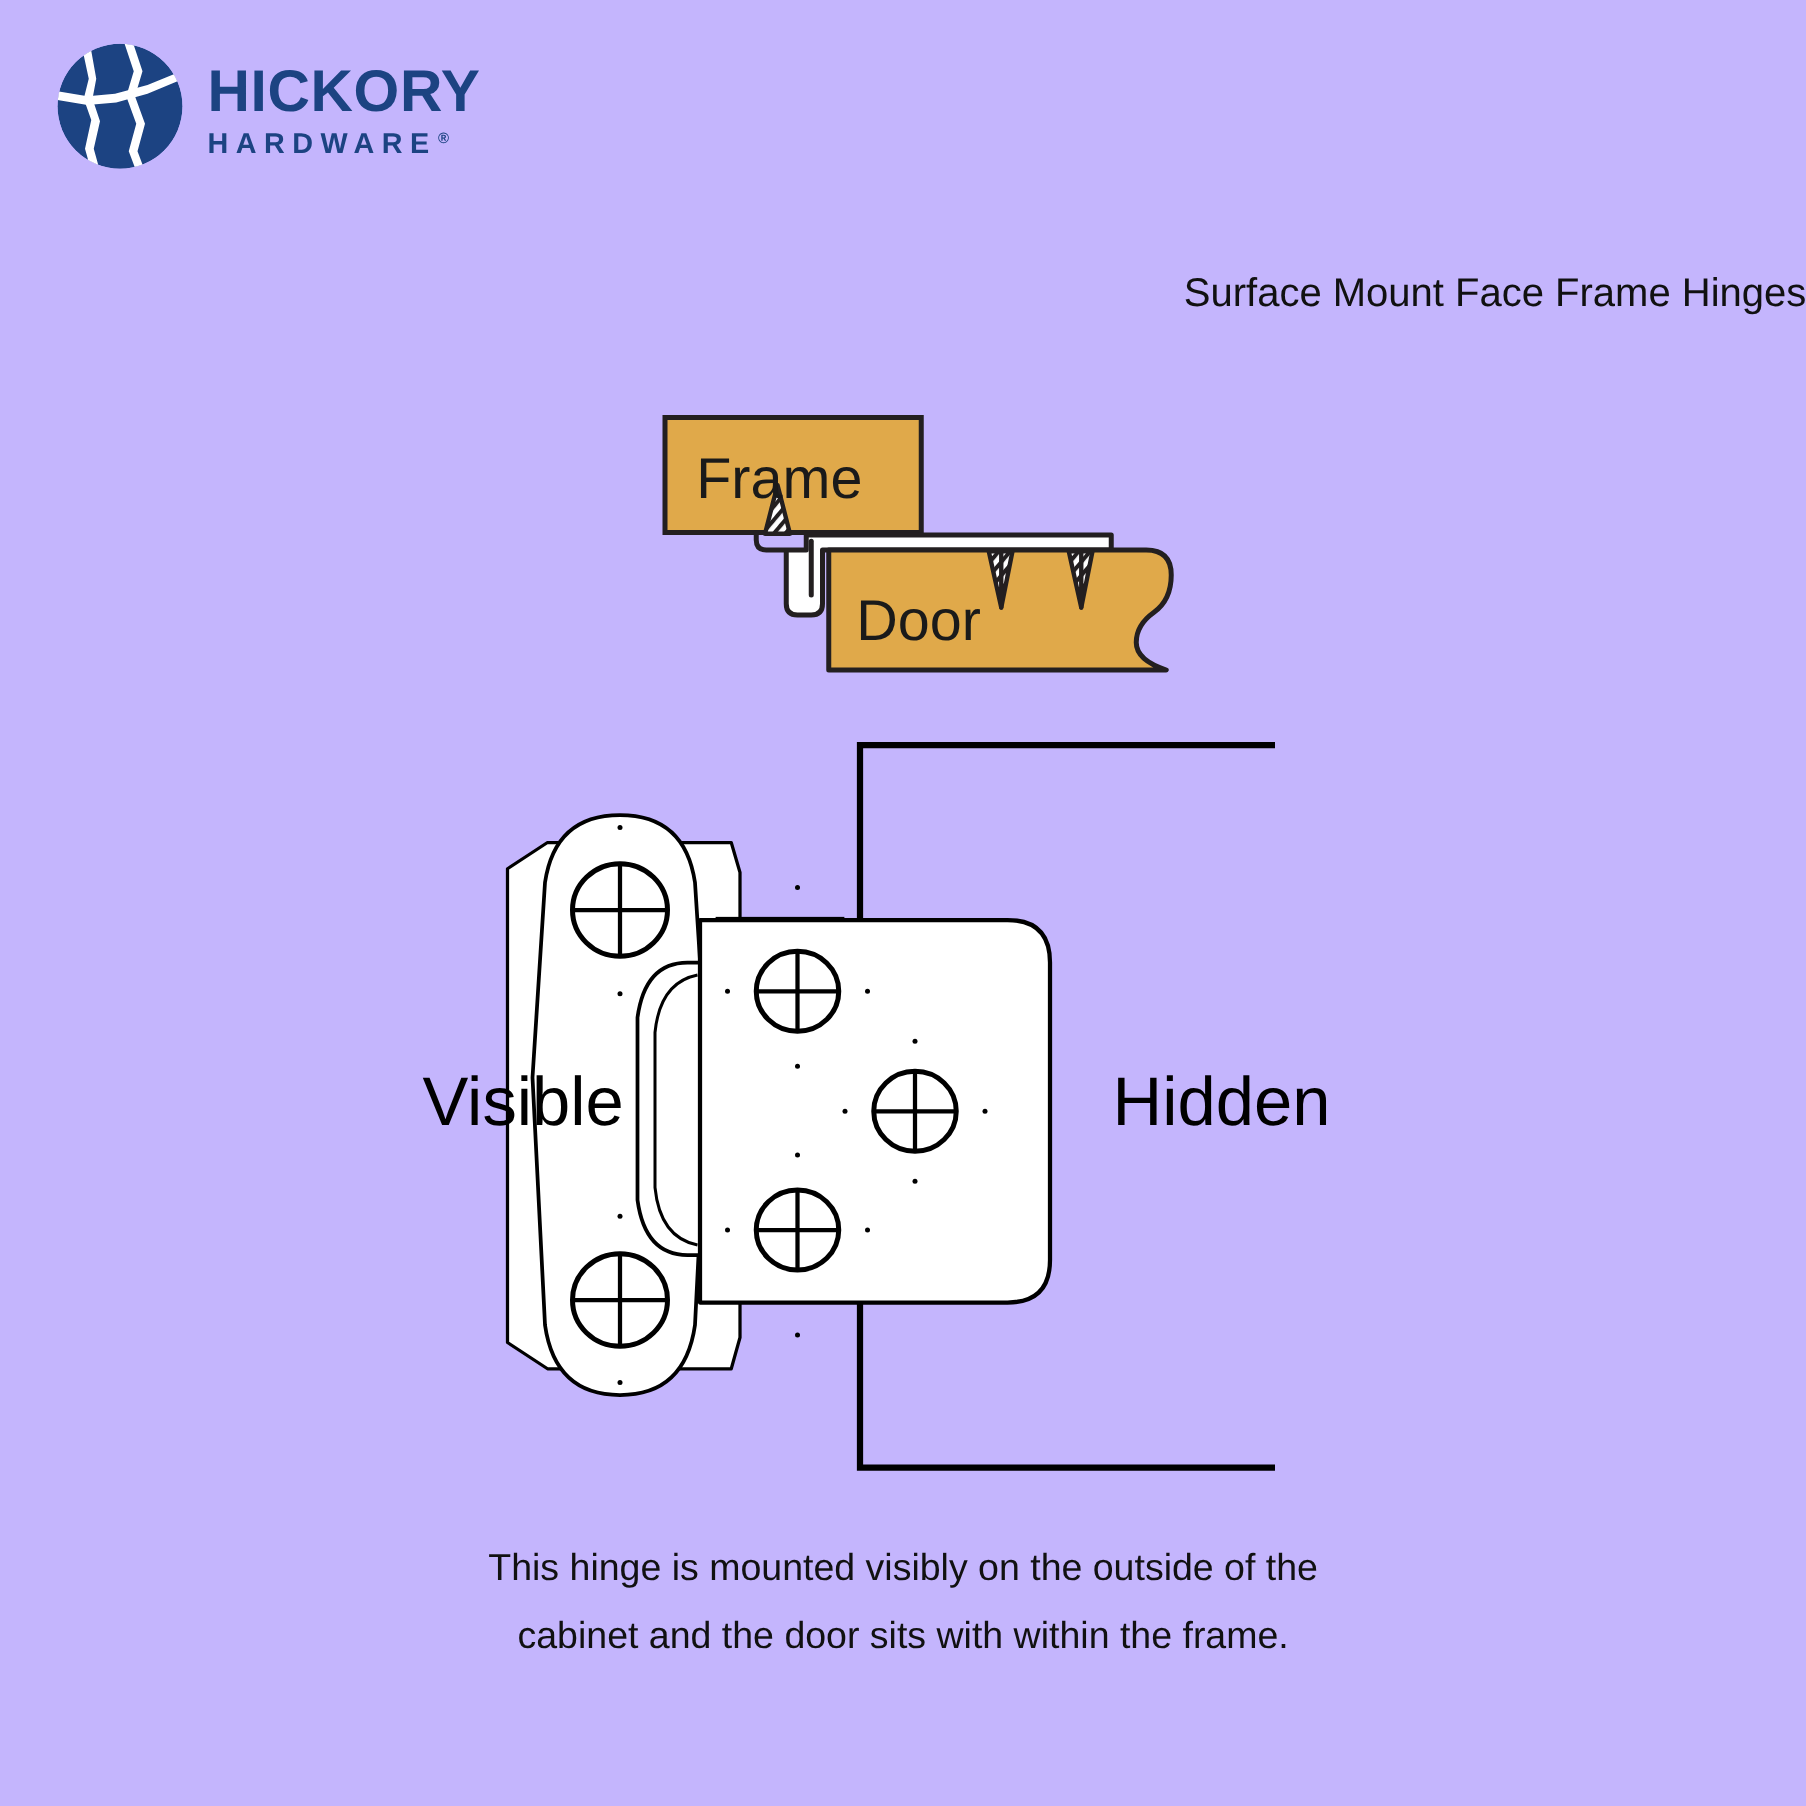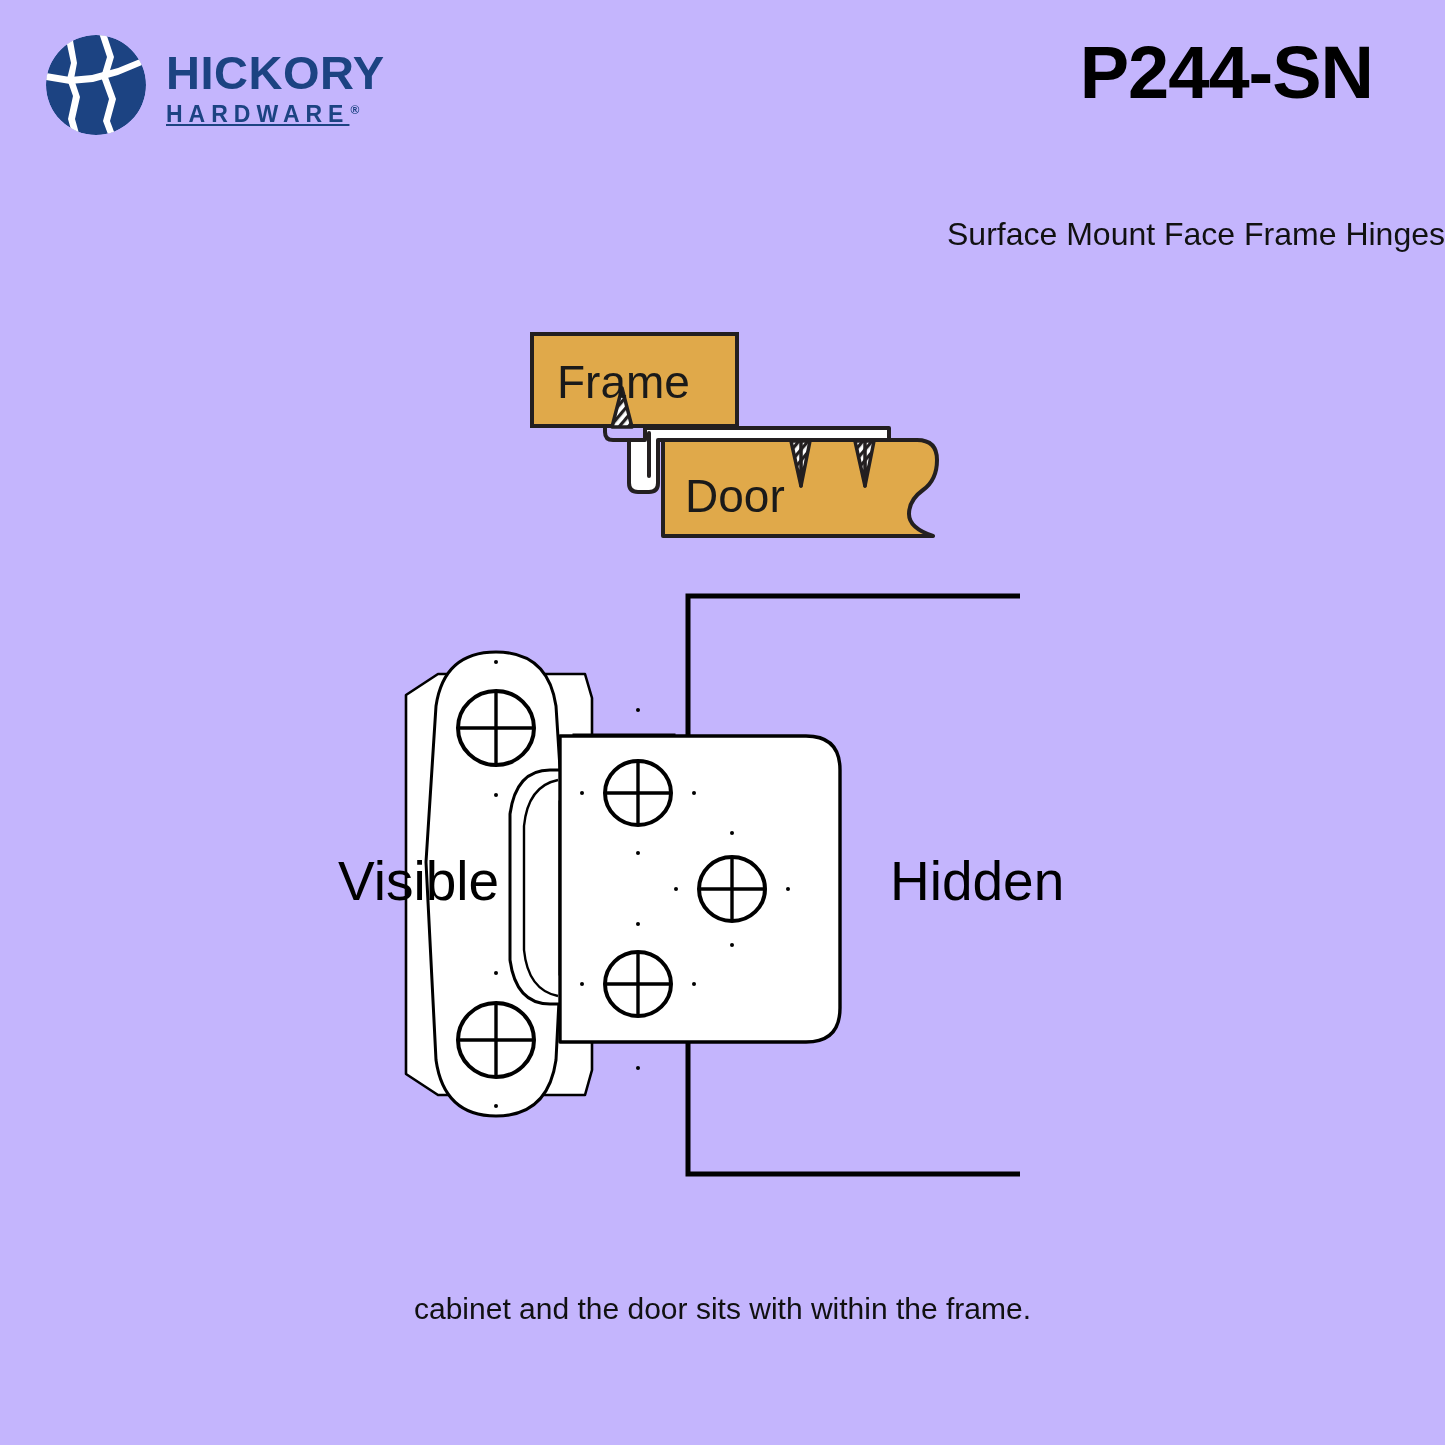--- a/index.html
+++ b/index.html
@@ -53,21 +53,20 @@
     display: flex;
     align-items: flex-start;
     color: #1c4382;
     line-height: 1;
     margin-top: 7px;
   }
   #brand-sub {
     font-size: 23px;
     font-weight: bold;
     letter-spacing: 6.0px;
-    text-decoration: underline;
   }
   #brand-reg {
     font-size: 12px;
     font-weight: bold;
     margin-left: 1px;
     margin-top: 1px;
   }
   #product-code {
     position: absolute;
     right: 72px;
@@ -161,21 +160,20 @@
 
       <div id="brand-wordmark">
         <div id="brand-name">HICKORY</div>
         <div id="brand-sub-row">
           <span id="brand-sub">HARDWARE</span>
           <span id="brand-reg">®</span>
         </div>
       </div>
     </div>
 
-    <div id="product-code">P244-SN</div>
   </div>
 
   <div class="heading" id="subtitle-1">Surface Mount Face Frame Hinges</div>
 
   <div id="hinge-diagram">
     <svg class="diagram-svg" viewBox="0 0 800 610">
 
       <g>
         <path d="M 700 6 L 368 6 L 368 584 L 700 584" fill="none" stroke="#000000" stroke-width="5"></path>
       </g>
@@ -330,15 +328,16 @@
       <g>
         <path d="M 369 141 L 379 141 L 370 186 Z" fill="url(#screwHatch)" stroke="#231f20" stroke-width="3.5" stroke-linejoin="round"></path>
         <path d="M 360 141 L 370 141 L 370 186 Z" fill="url(#screwHatch)" stroke="#231f20" stroke-width="3.5" stroke-linejoin="round"></path>
       </g>
 
       <text class="svg-label" x="62" y="98">Frame</text>
       <text class="svg-label" x="190" y="212">Door</text>
     </svg>
   </div>
 
+  <div class="caption" id="caption-1">This hinge is mounted visibly on the outside of the</div>
   <div class="caption" id="caption-2">cabinet and the door sits with within the frame.</div>
 
 </div>
 
 </body></html>

